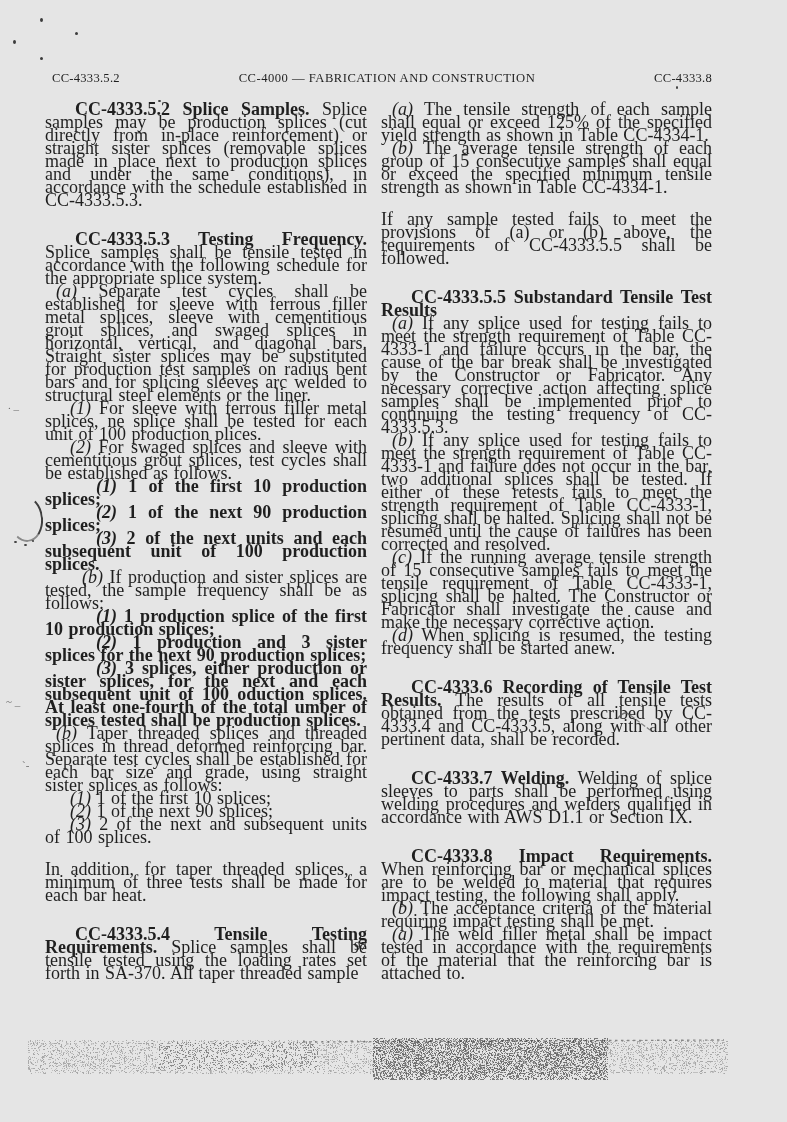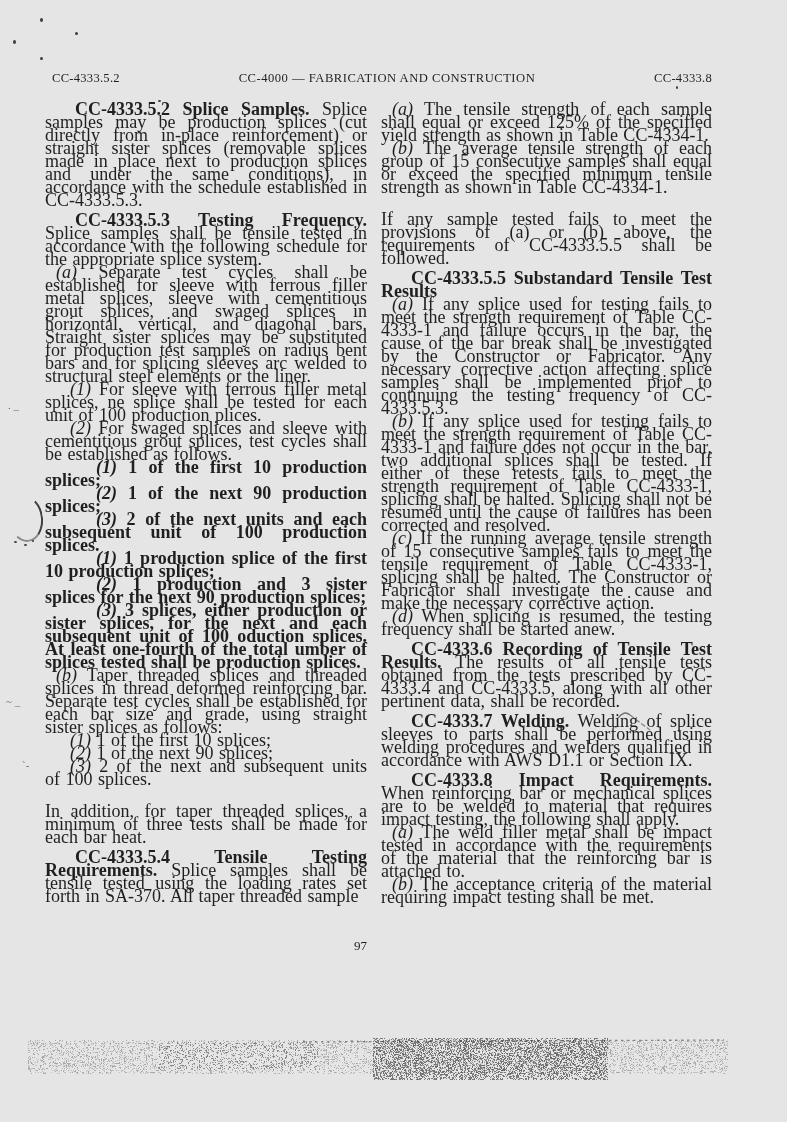--- a/index.html
+++ b/index.html
@@ -38,21 +38,21 @@
   .col-right { left: 381px; width: 331px; }
   .para { margin: 0; }
   .para b.runin { font-weight: bold; }
   .para i.marker { font-style: italic; }
   .sec   { text-indent: 30px; }
   .l1    { text-indent: 11px; }
   .l2    { text-indent: 25px; }
   .l3    { text-indent: 37px; }
   .l4    { text-indent: 51px; font-weight: bold; }
   .plain { text-indent: 0; }
-  .sec.space   { margin-top: 7px; }
+  .sec.space   { margin-top: 26px; }
   .plain.space { margin-top: 19px; }
   .footer {
     position: absolute;
     top: 938px; left: 354px;
     font-size: 13px;
   }
   
   .speck {
     position: absolute;
     background: #3c3c3c;
@@ -91,20 +91,21 @@
 
   <div class="column col-left">
       <p class="para sec"><b class="runin">CC-4333.5.2 Splice Samples.</b> <span>Splice samples may be production splices (cut directly from in-place reinforcement) or straight sister splices (removable splices made in place next to production splices and under the same conditions), in accordance with the schedule established in CC-4333.5.3.</span></p>
       <p class="para sec space"><b class="runin">CC-4333.5.3 Testing Frequency.</b> <span>Splice samples shall be tensile tested in accordance with the following schedule for the appropriate splice system.</span></p>
       <p class="para l1"><i class="marker">(a)</i> <span>Separate test cycles shall be established for sleeve with ferrous filler metal splices, sleeve with cementitious grout splices, and swaged splices in horizontal, vertical, and diagonal bars. Straight sister splices may be substituted for production test samples on radius bent bars and for splicing sleeves arc welded to structural steel elements or the liner.</span></p>
       <p class="para l2"><i class="marker">(1)</i> <span>For sleeve with ferrous filler metal splices, ne splice shall be tested for each unit of 100 production plices.</span></p>
       <p class="para l2"><i class="marker">(2)</i> <span>For swaged splices and sleeve with cementitious grout splices, test cycles shall be established as follows.</span></p>
       <p class="para l4"><i class="marker">(1)</i> <span>1 of the first 10 production splices;</span></p>
       <p class="para l4"><i class="marker">(2)</i> <span>1 of the next 90 production splices;</span></p>
       <p class="para l4"><i class="marker">(3)</i> <span>2 of the next units and each subsequent unit of 100 production splices.</span></p>
+      <p class="para l3"><i class="marker">(b)</i> <span>If production and sister splices are tested, the sample frequency shall be as follows:</span></p>
       <p class="para l4"><i class="marker">(1)</i> <span>1 production splice of the first 10 production splices;</span></p>
       <p class="para l4"><i class="marker">(2)</i> <span>1 production and 3 sister splices for the next 90 production splices;</span></p>
       <p class="para l4"><i class="marker">(3)</i> <span>3 splices, either production or sister splices, for the next and each subsequent unit of 100 oduction splices. At least one-fourth of the total umber of splices tested shall be production splices.</span></p>
       <p class="para l1"><i class="marker">(b)</i> <span>Taper threaded splices and threaded splices in thread deformed reinforcing bar. Separate test cycles shall be established for each bar size and grade, using straight sister splices as follows:</span></p>
       <p class="para l2"><i class="marker">(1)</i> <span>1 of the first 10 splices;</span></p>
       <p class="para l2"><i class="marker">(2)</i> <span>1 of the next 90 splices;</span></p>
       <p class="para l2"><i class="marker">(3)</i> <span>2 of the next and subsequent units of 100 splices.</span></p>
       <p class="para plain space"><span>In addition, for taper threaded splices, a minimum of three tests shall be made for each bar heat.</span></p>
       <p class="para sec space"><b class="runin">CC-4333.5.4 Tensile Testing Requirements.</b> <span>Splice samples shall be tensile tested using the loading rates set forth in SA-370. All taper threaded sample</span></p>
     </div>
@@ -113,22 +114,22 @@
       <p class="para l1"><i class="marker">(b)</i> <span>The average tensile strength of each group of 15 consecutive samples shall equal or exceed the specified minimum tensile strength as shown in Table CC-4334-1.</span></p>
       <p class="para plain space"><span>If any sample tested fails to meet the provisions of (a) or (b) above, the requirements of CC-4333.5.5 shall be followed.</span></p>
       <p class="para sec space"><b class="runin">CC-4333.5.5 Substandard Tensile Test Results</b></p>
       <p class="para l1"><i class="marker">(a)</i> <span>If any splice used for testing fails to meet the strength requirement of Table CC-4333-1 and failure occurs in the bar, the cause of the bar break shall be investigated by the Constructor or Fabricator. Any necessary corrective action affecting splice samples shall be implemented prior to continuing the testing frequency of CC-4333.5.3.</span></p>
       <p class="para l1"><i class="marker">(b)</i> <span>If any splice used for testing fails to meet the strength requirement of Table CC-4333-1 and failure does not occur in the bar, two additional splices shall be tested. If either of these retests fails to meet the strength requirement of Table CC-4333-1, splicing shall be halted. Splicing shall not be resumed until the cause of failures has been corrected and resolved.</span></p>
       <p class="para l1"><i class="marker">(c)</i> <span>If the running average tensile strength of 15 consecutive samples fails to meet the tensile requirement of Table CC-4333-1, splicing shall be halted. The Constructor or Fabricator shall investigate the cause and make the necessary corrective action.</span></p>
       <p class="para l1"><i class="marker">(d)</i> <span>When splicing is resumed, the testing frequency shall be started anew.</span></p>
       <p class="para sec space"><b class="runin">CC-4333.6 Recording of Tensile Test Results.</b> <span>The results of all tensile tests obtained from the tests prescribed by CC-4333.4 and CC-4333.5, along with all other pertinent data, shall be recorded.</span></p>
       <p class="para sec space"><b class="runin">CC-4333.7 Welding.</b> <span>Welding of splice sleeves to parts shall be performed using welding procedures and welders qualified in accordance with AWS D1.1 or Section IX.</span></p>
       <p class="para sec space"><b class="runin">CC-4333.8 Impact Requirements.</b> <span>When reinforcing bar or mechanical splices are to be welded to material that requires impact testing, the following shall apply.</span></p>
+      <p class="para l1"><i class="marker">(b)</i> <span>The acceptance criteria of the material requiring impact testing shall be met.</span></p>
       <p class="para l1"><i class="marker">(a)</i> <span>The weld filler metal shall be impact tested in accordance with the requirements of the material that the reinforcing bar is attached to.</span></p>
-      <p class="para l1"><i class="marker">(b)</i> <span>The acceptance criteria of the material requiring impact testing shall be met.</span></p>
     </div>
 
   <div class="footer">97</div>
 
   <div class="speck" style="left:40px; top:18px; width:3px; height:4px;"></div>
   <div class="speck" style="left:75px; top:32px; width:3px; height:3px;"></div>
   <div class="speck" style="left:13px; top:40px; width:3px; height:4px;"></div>
   <div class="speck" style="left:40px; top:57px; width:3px; height:3px;"></div>
   <div class="speck" style="left:158px; top:100px; width:3px; height:2px;"></div>
   <div class="speck" style="left:676px; top:86px; width:2px; height:3px;"></div>

